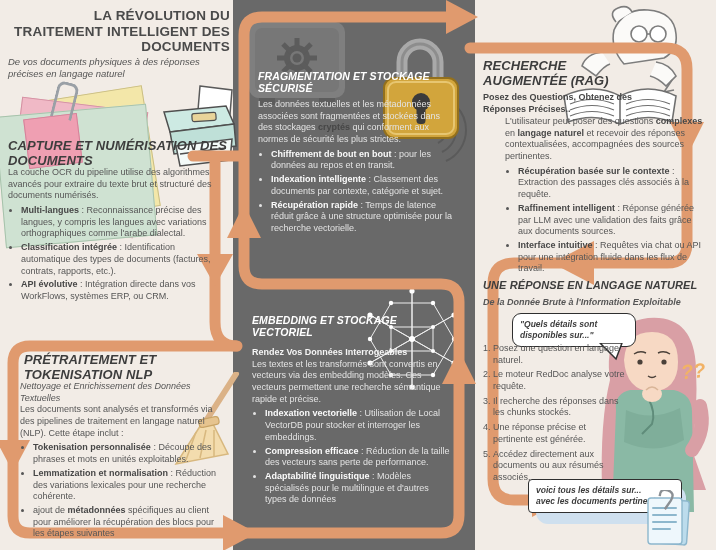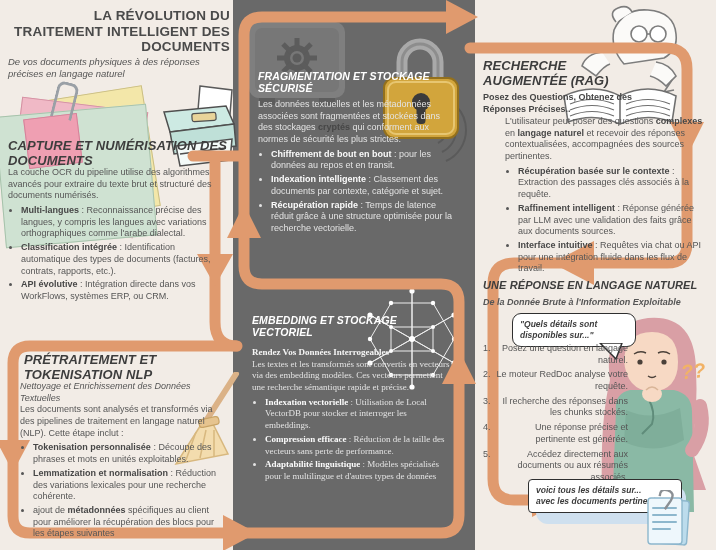--- a/index.html
+++ b/index.html
@@ -11,21 +11,21 @@
   .panel-h{color:#ffffff;font-size:10.5px;}
   .body-t{font-size:9px;line-height:1.3;color:#565656;}
   .panel-t{color:#e3e3e3;}
   .lead{font-weight:700;color:#464646;}
   .panel-t .lead,.panel-lead{font-weight:700;color:#f5f5f5;}
   .it{font-style:italic;}
   .b{font-weight:700;}
   ul{margin:3px 0 0 0;padding-left:13px;}
   ul li{margin:0 0 2px 0;}
   ol{margin:0;padding-left:13px;}
-  ol li{margin:0 0 3px 0;text-align:right;}
+  ol li{margin:0 0 3px 0;}
   li b, .body-t b{color:#474747;}
   .panel-t li b{color:#fbfbfb;}
   #dark-panel{left:233px;top:0;width:242px;height:550px;background:#696969;z-index:1;}
   .title{font-weight:700;font-size:13.5px;line-height:1.15;color:#4a4a4a;text-align:right;letter-spacing:.2px;}
   .subtitle{font-style:italic;font-size:9.5px;line-height:1.3;color:#555;}
   .bubble{background:#fff;border:1.5px solid #2f2f2f;border-radius:9px;padding:5px 7px;
           font-size:8.5px;font-style:italic;font-weight:700;color:#3c3c3c;line-height:1.3;}
   .qmarks{font-weight:800;font-size:20px;font-style:italic;color:#f2b265;transform:rotate(-6deg);}
   svg{display:block;}
 </style>
@@ -233,21 +233,21 @@
       <span>Les données textuelles et les métadonnées associées sont fragmentées et stockées dans des stockages </span><b>cryptés</b><span> qui conforment aux normes de sécurité les plus strictes.</span>
     </div>
     <ul>
       <li><b>Chiffrement de bout en bout</b><span> : pour les données au repos et en transit.</span></li>
       <li><b>Indexation intelligente</b><span> : Classement des documents par contexte, catégorie et sujet.</span></li>
       <li><b>Récupération rapide</b><span> : Temps de latence réduit grâce à une structure optimisée pour la recherche vectorielle.</span></li>
     </ul>
   </div>
 
   <div class="abs z-txt h-sec panel-h" style="left:252px;top:314px;width:150px;">EMBEDDING ET STOCKAGE VECTORIEL</div>
-  <div class="abs z-txt body-t panel-t" style="left:252px;top:347px;width:200px;font-family:Liberation Serif, serif;">
+  <div class="abs z-txt body-t panel-t" style="left:252px;top:347px;width:200px;">
     <div class="panel-lead">Rendez Vos Données Interrogeables</div>
     <div>Les textes et les transformés sont convertis en vecteurs via des embedding modèles. Ces vecteurs permettent une recherche sémantique rapide et précise.</div>
     <ul>
       <li><b>Indexation vectorielle</b><span> : Utilisation de Local VectorDB pour stocker et interroger les embeddings.</span></li>
       <li><b>Compression efficace</b><span> : Réduction de la taille des vecteurs sans perte de performance.</span></li>
       <li><b>Adaptabilité linguistique</b><span> : Modèles spécialisés pour le multilingue et d'autres types de données</span></li>
     </ul>
   </div>
 
   <div class="abs z-txt h-sec" style="left:483px;top:58px;width:150px;">RECHERCHE AUGMENTÉE (RAG)</div>

